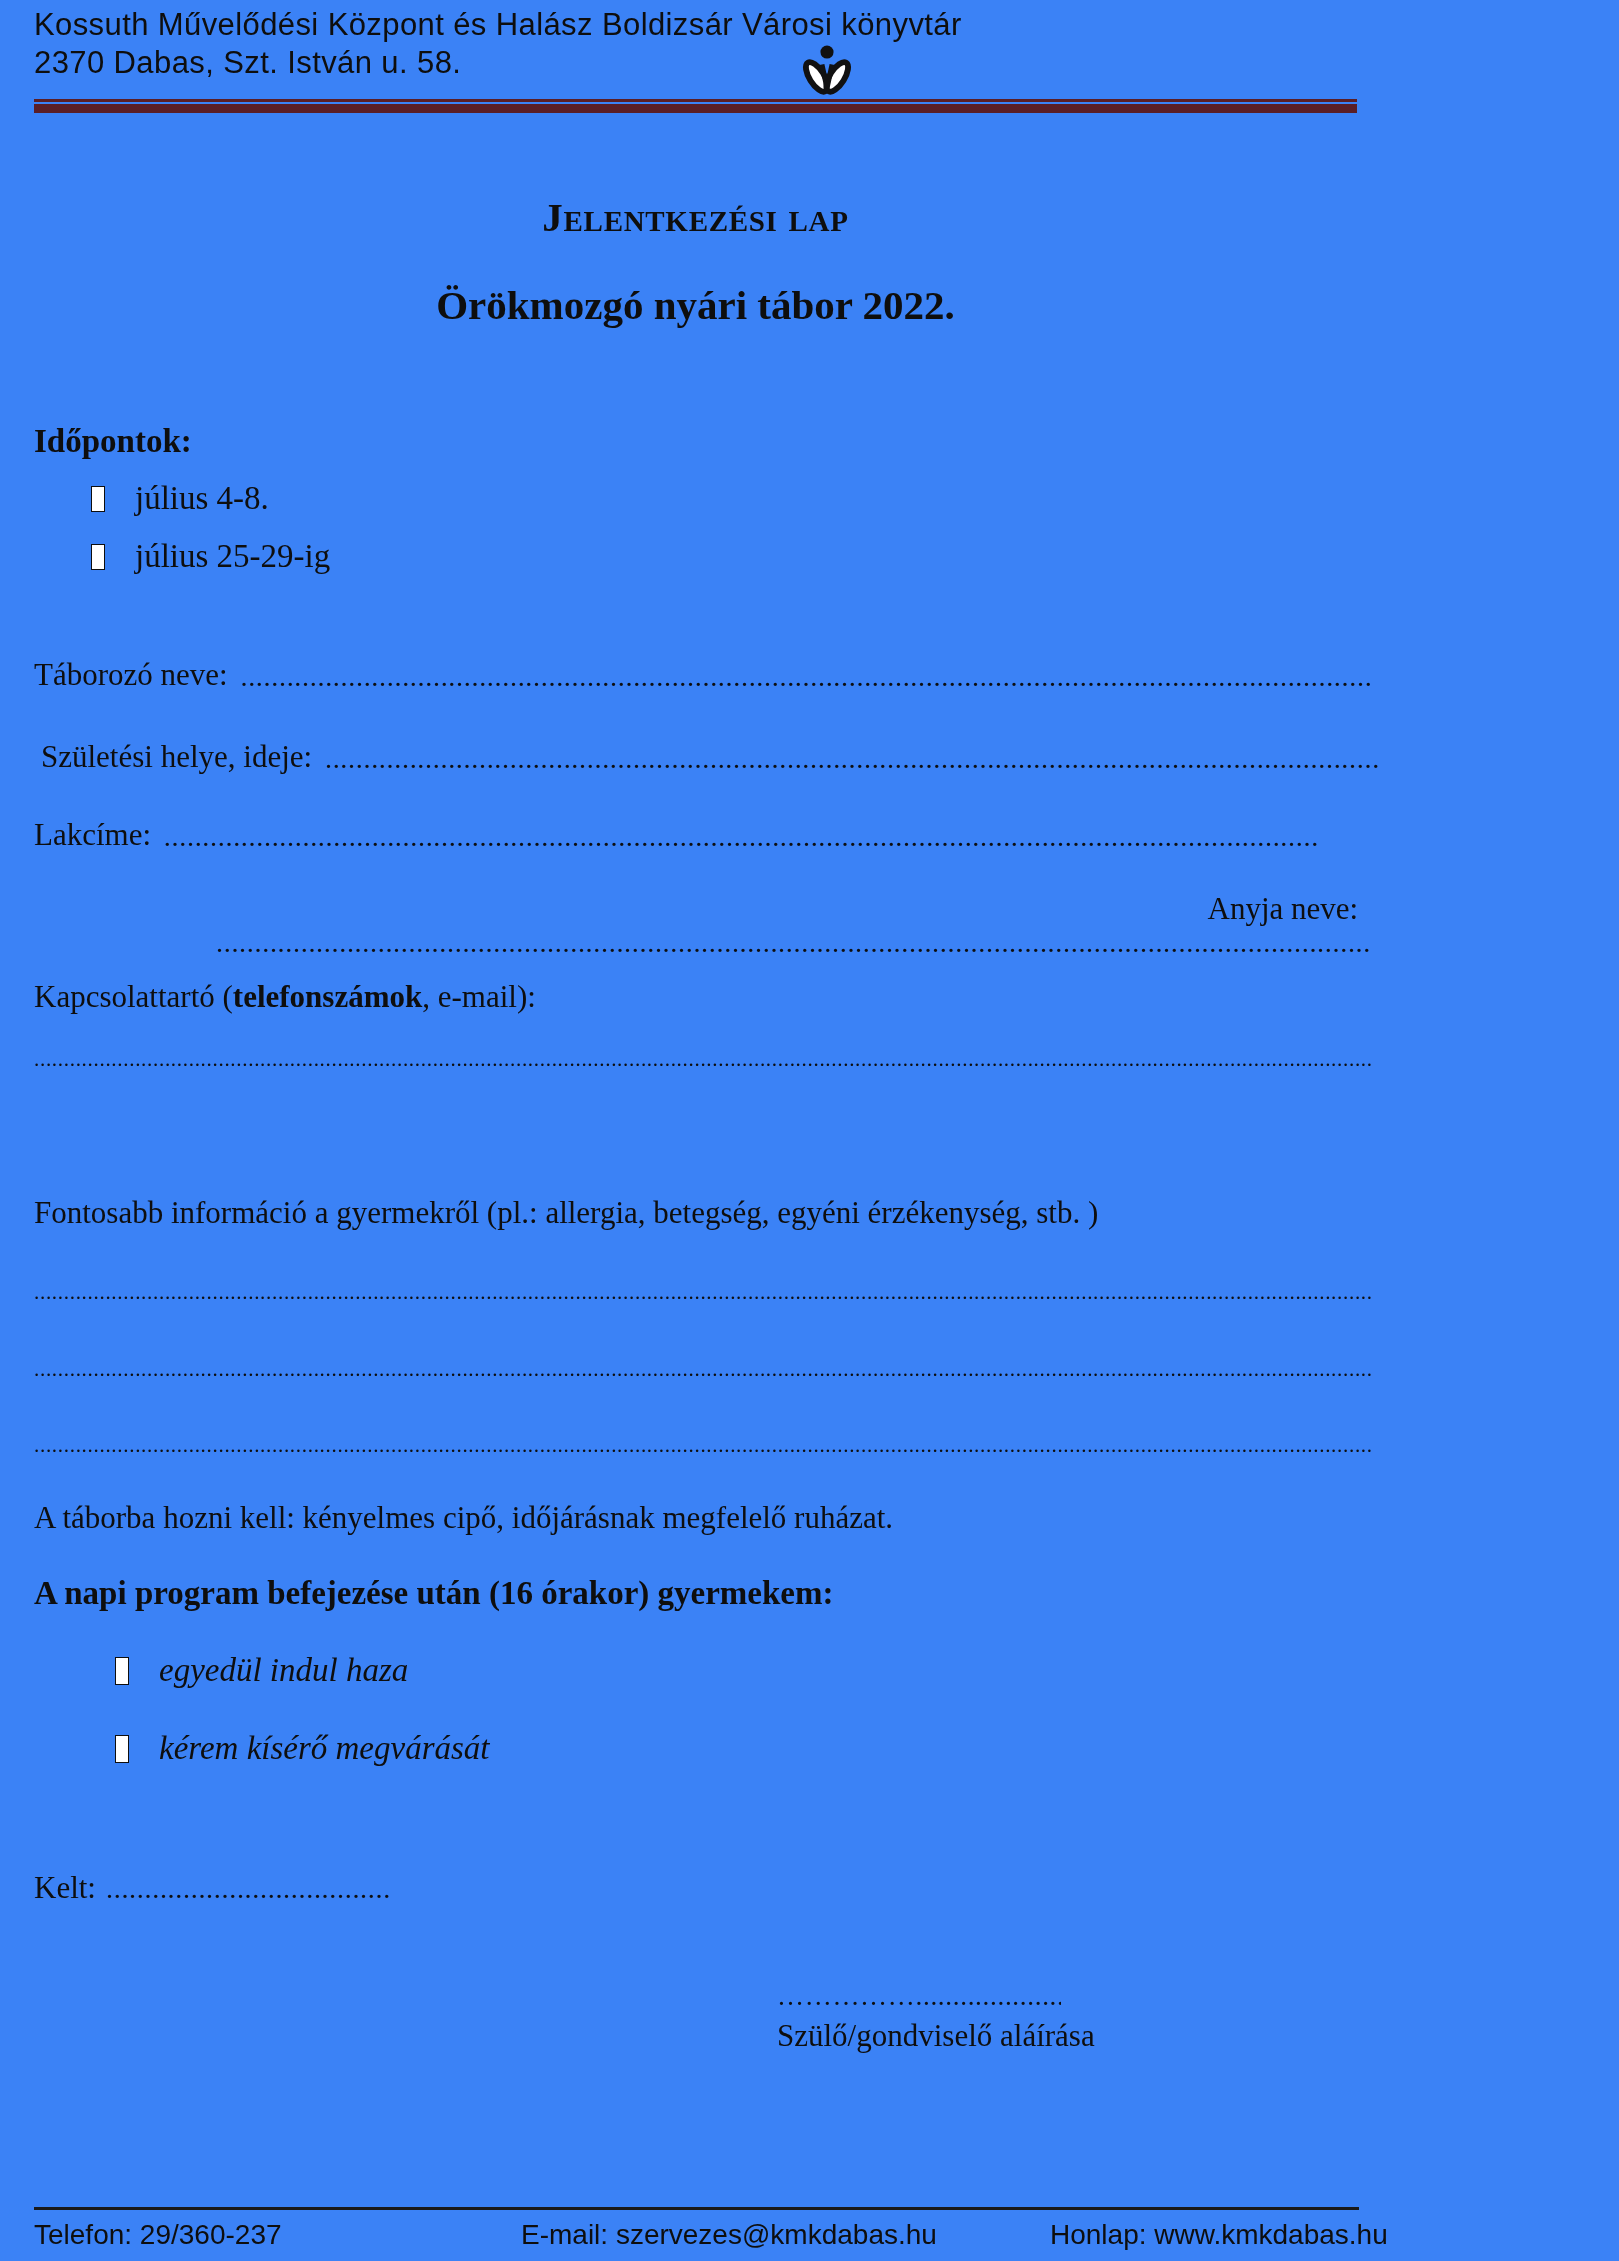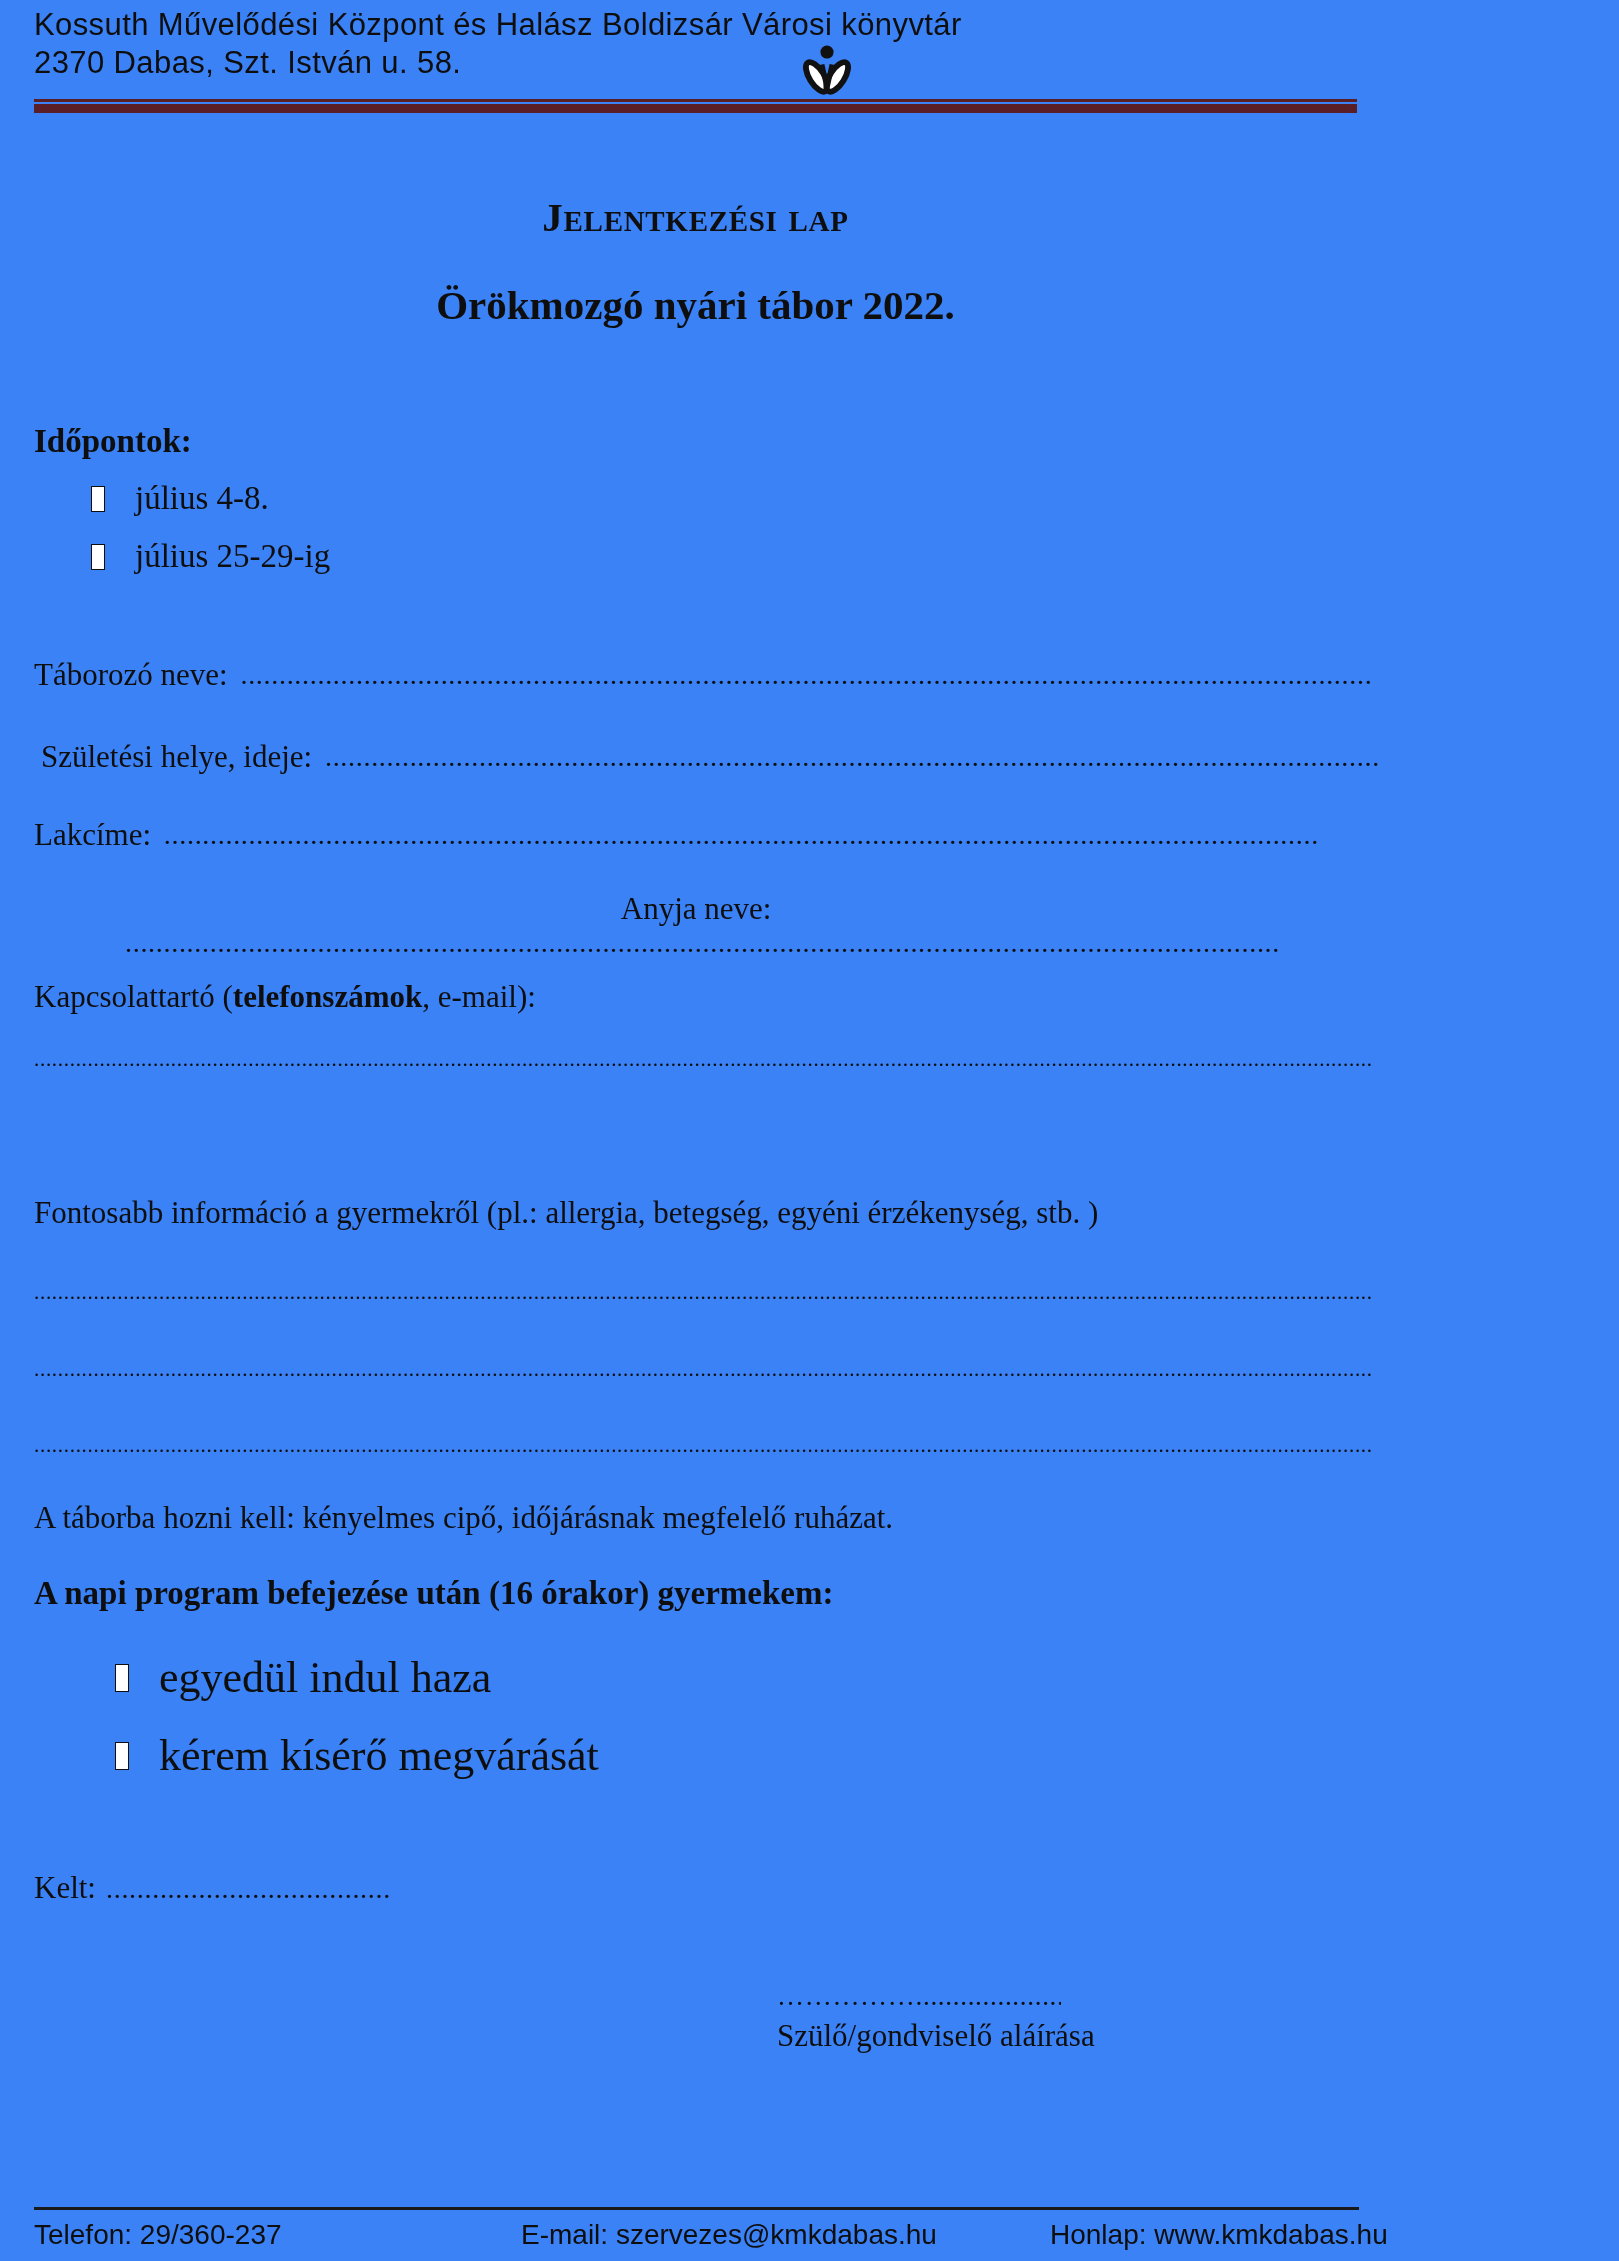--- a/index.html
+++ b/index.html
@@ -51,36 +51,36 @@
     font-weight:bold;
     white-space:nowrap;
   }
   
   .section-label{left:34px;font-size:33px;font-weight:bold;white-space:nowrap;}
   .idopontok{top:423px;}
   .option-row{display:flex;align-items:center;white-space:nowrap;}
   .date-row{left:91px;font-size:33px;font-weight:normal;}
   .date-row1{top:480px;}
   .date-row2{top:538px;}
-  .pickup-row{left:115px;font-size:44px;font-weight:normal;}
+  .pickup-row{left:115px;font-size:33px;font-weight:normal;font-style:italic;}
   .pickup-row1{top:1652px;}
   .pickup-row2{top:1730px;}
   .checkbox{
     display:inline-block;
     width:12px;height:24px;
     border:1.4px solid #0e0e0e;
     margin-right:30px;
     flex:0 0 auto;
     background:#fff;
   }
   .pickup-row .checkbox{height:26px;}
   
   .field-row{
     left:34px;width:1337px;
-    display:flex;align-items:center;
+    display:flex;align-items:flex-end;
     font-size:31px;
     white-space:nowrap;
   }
   .field-row .label{flex:0 0 auto;margin-right:12.8px;}
   .leader{
     flex:1 1 auto;
     overflow:hidden;
     font-size:28px;
     letter-spacing:0.7px;
     white-space:nowrap;

